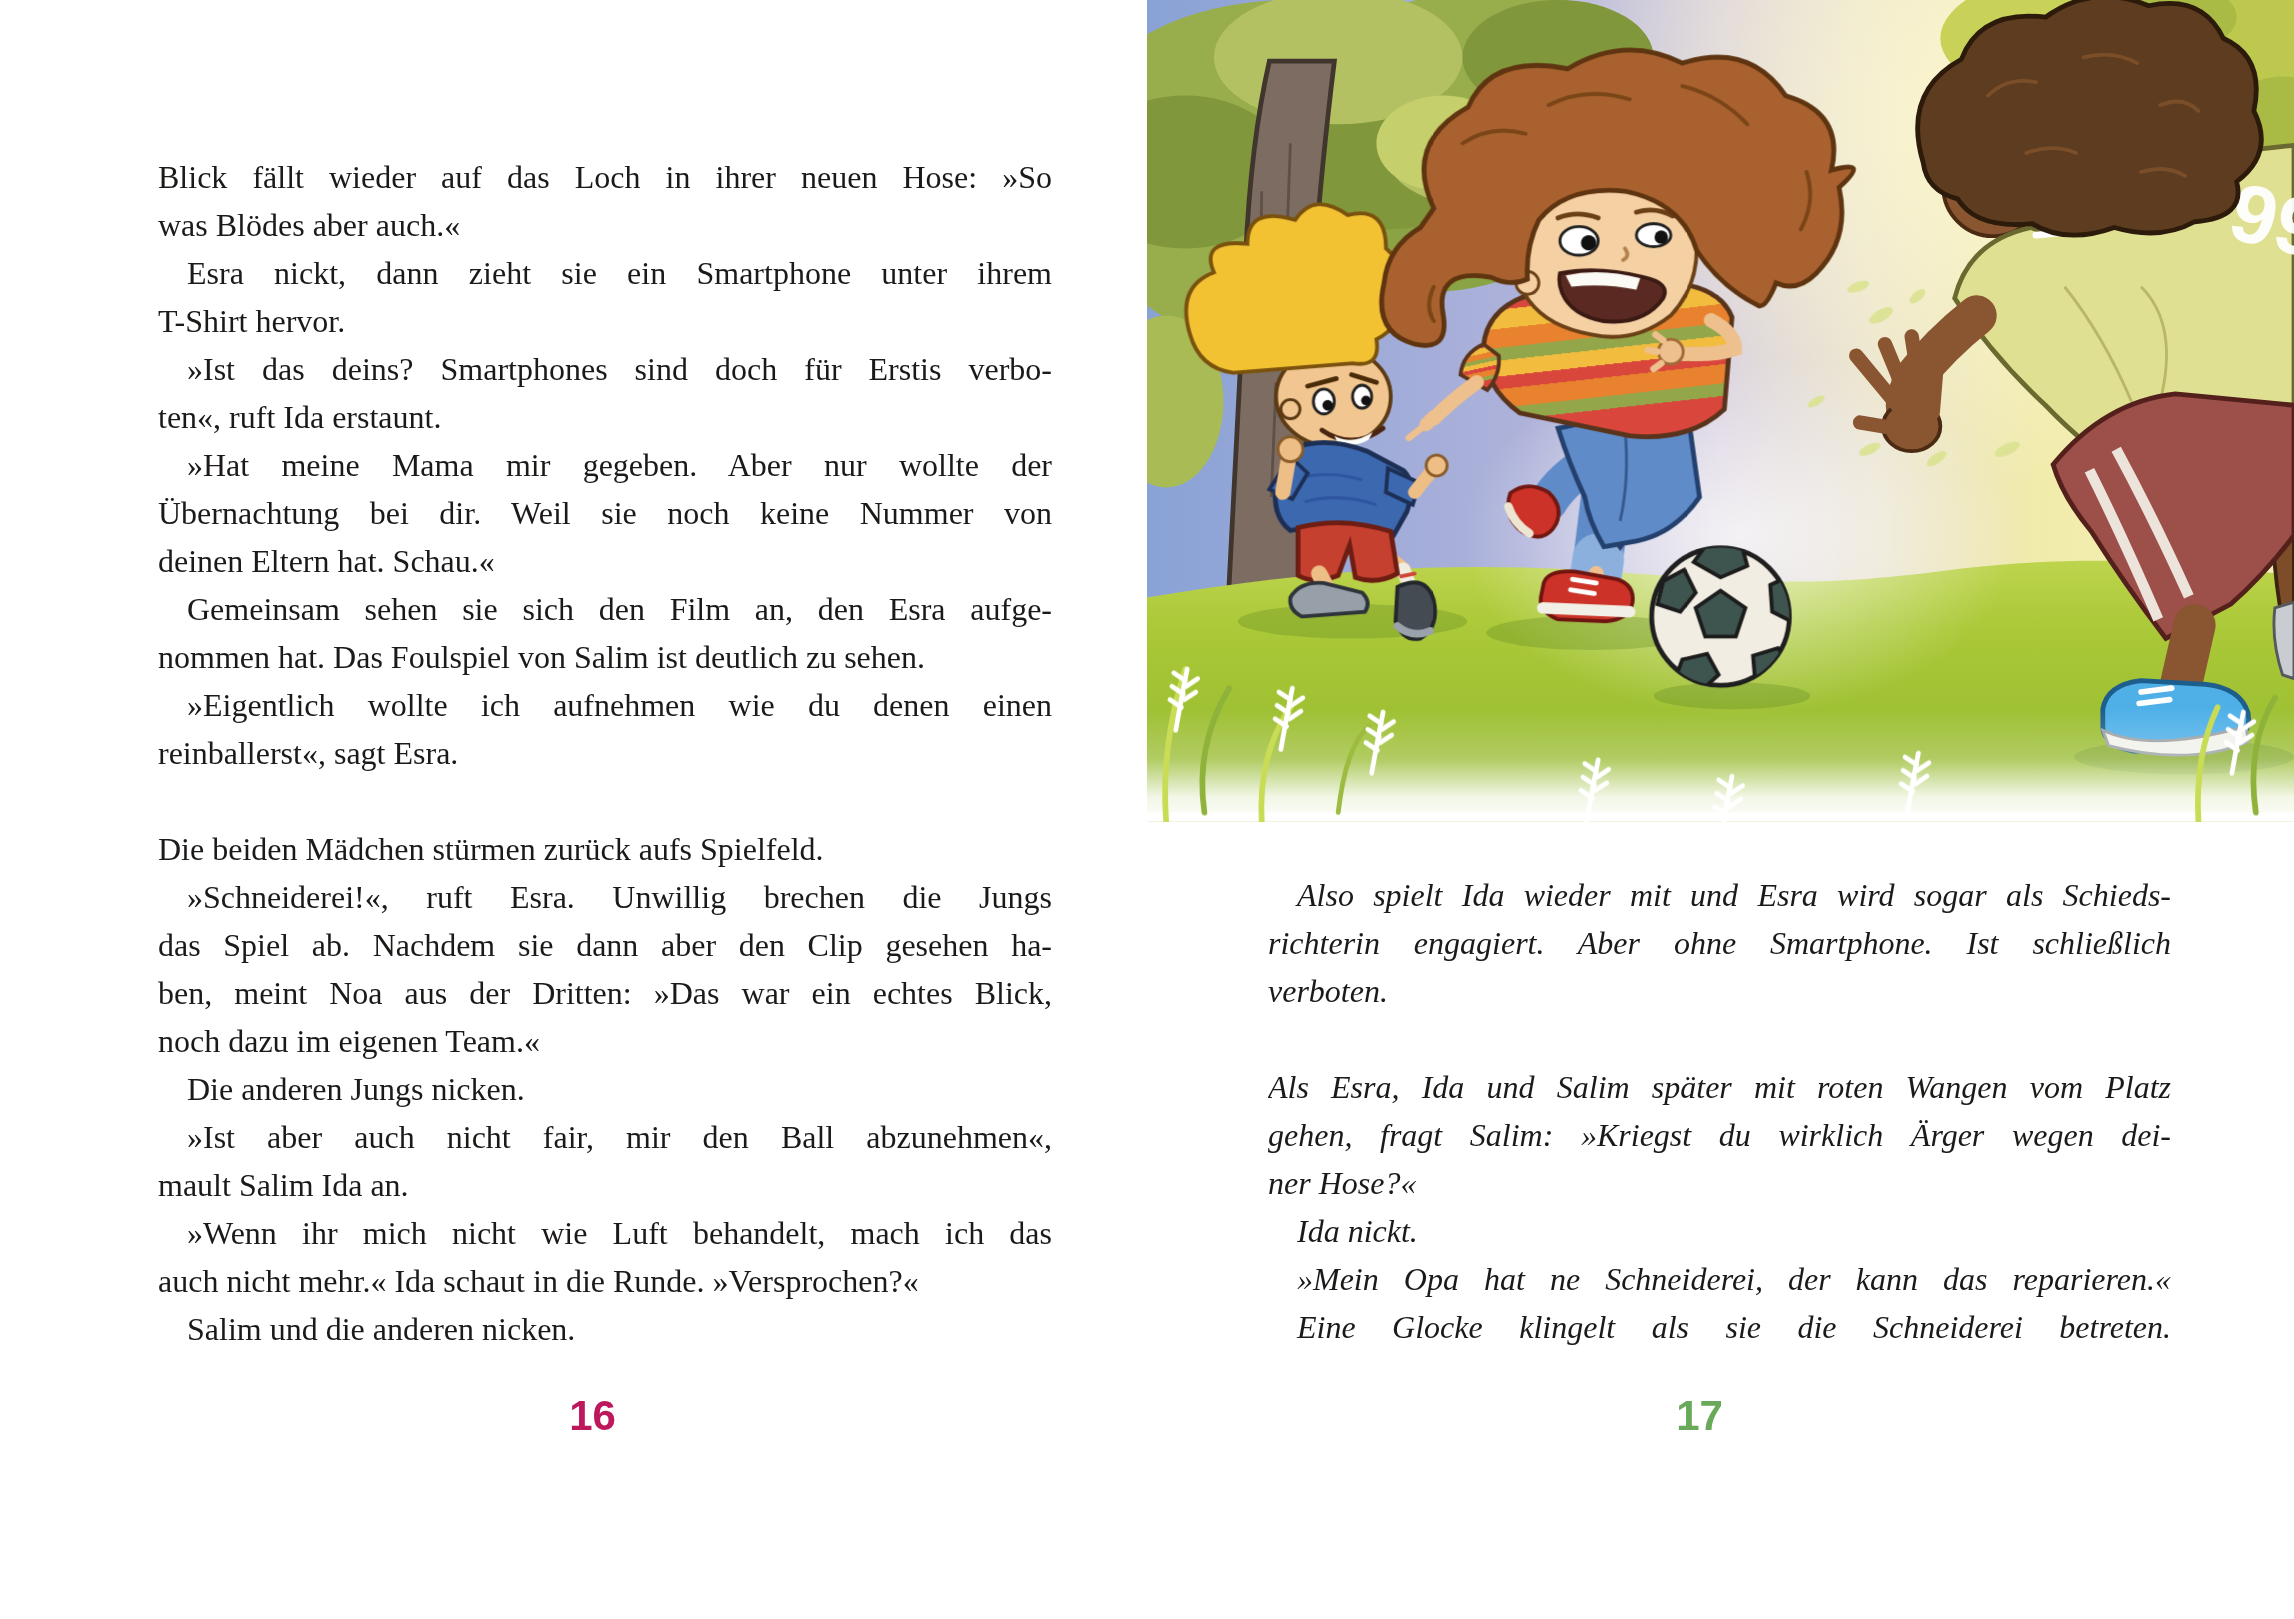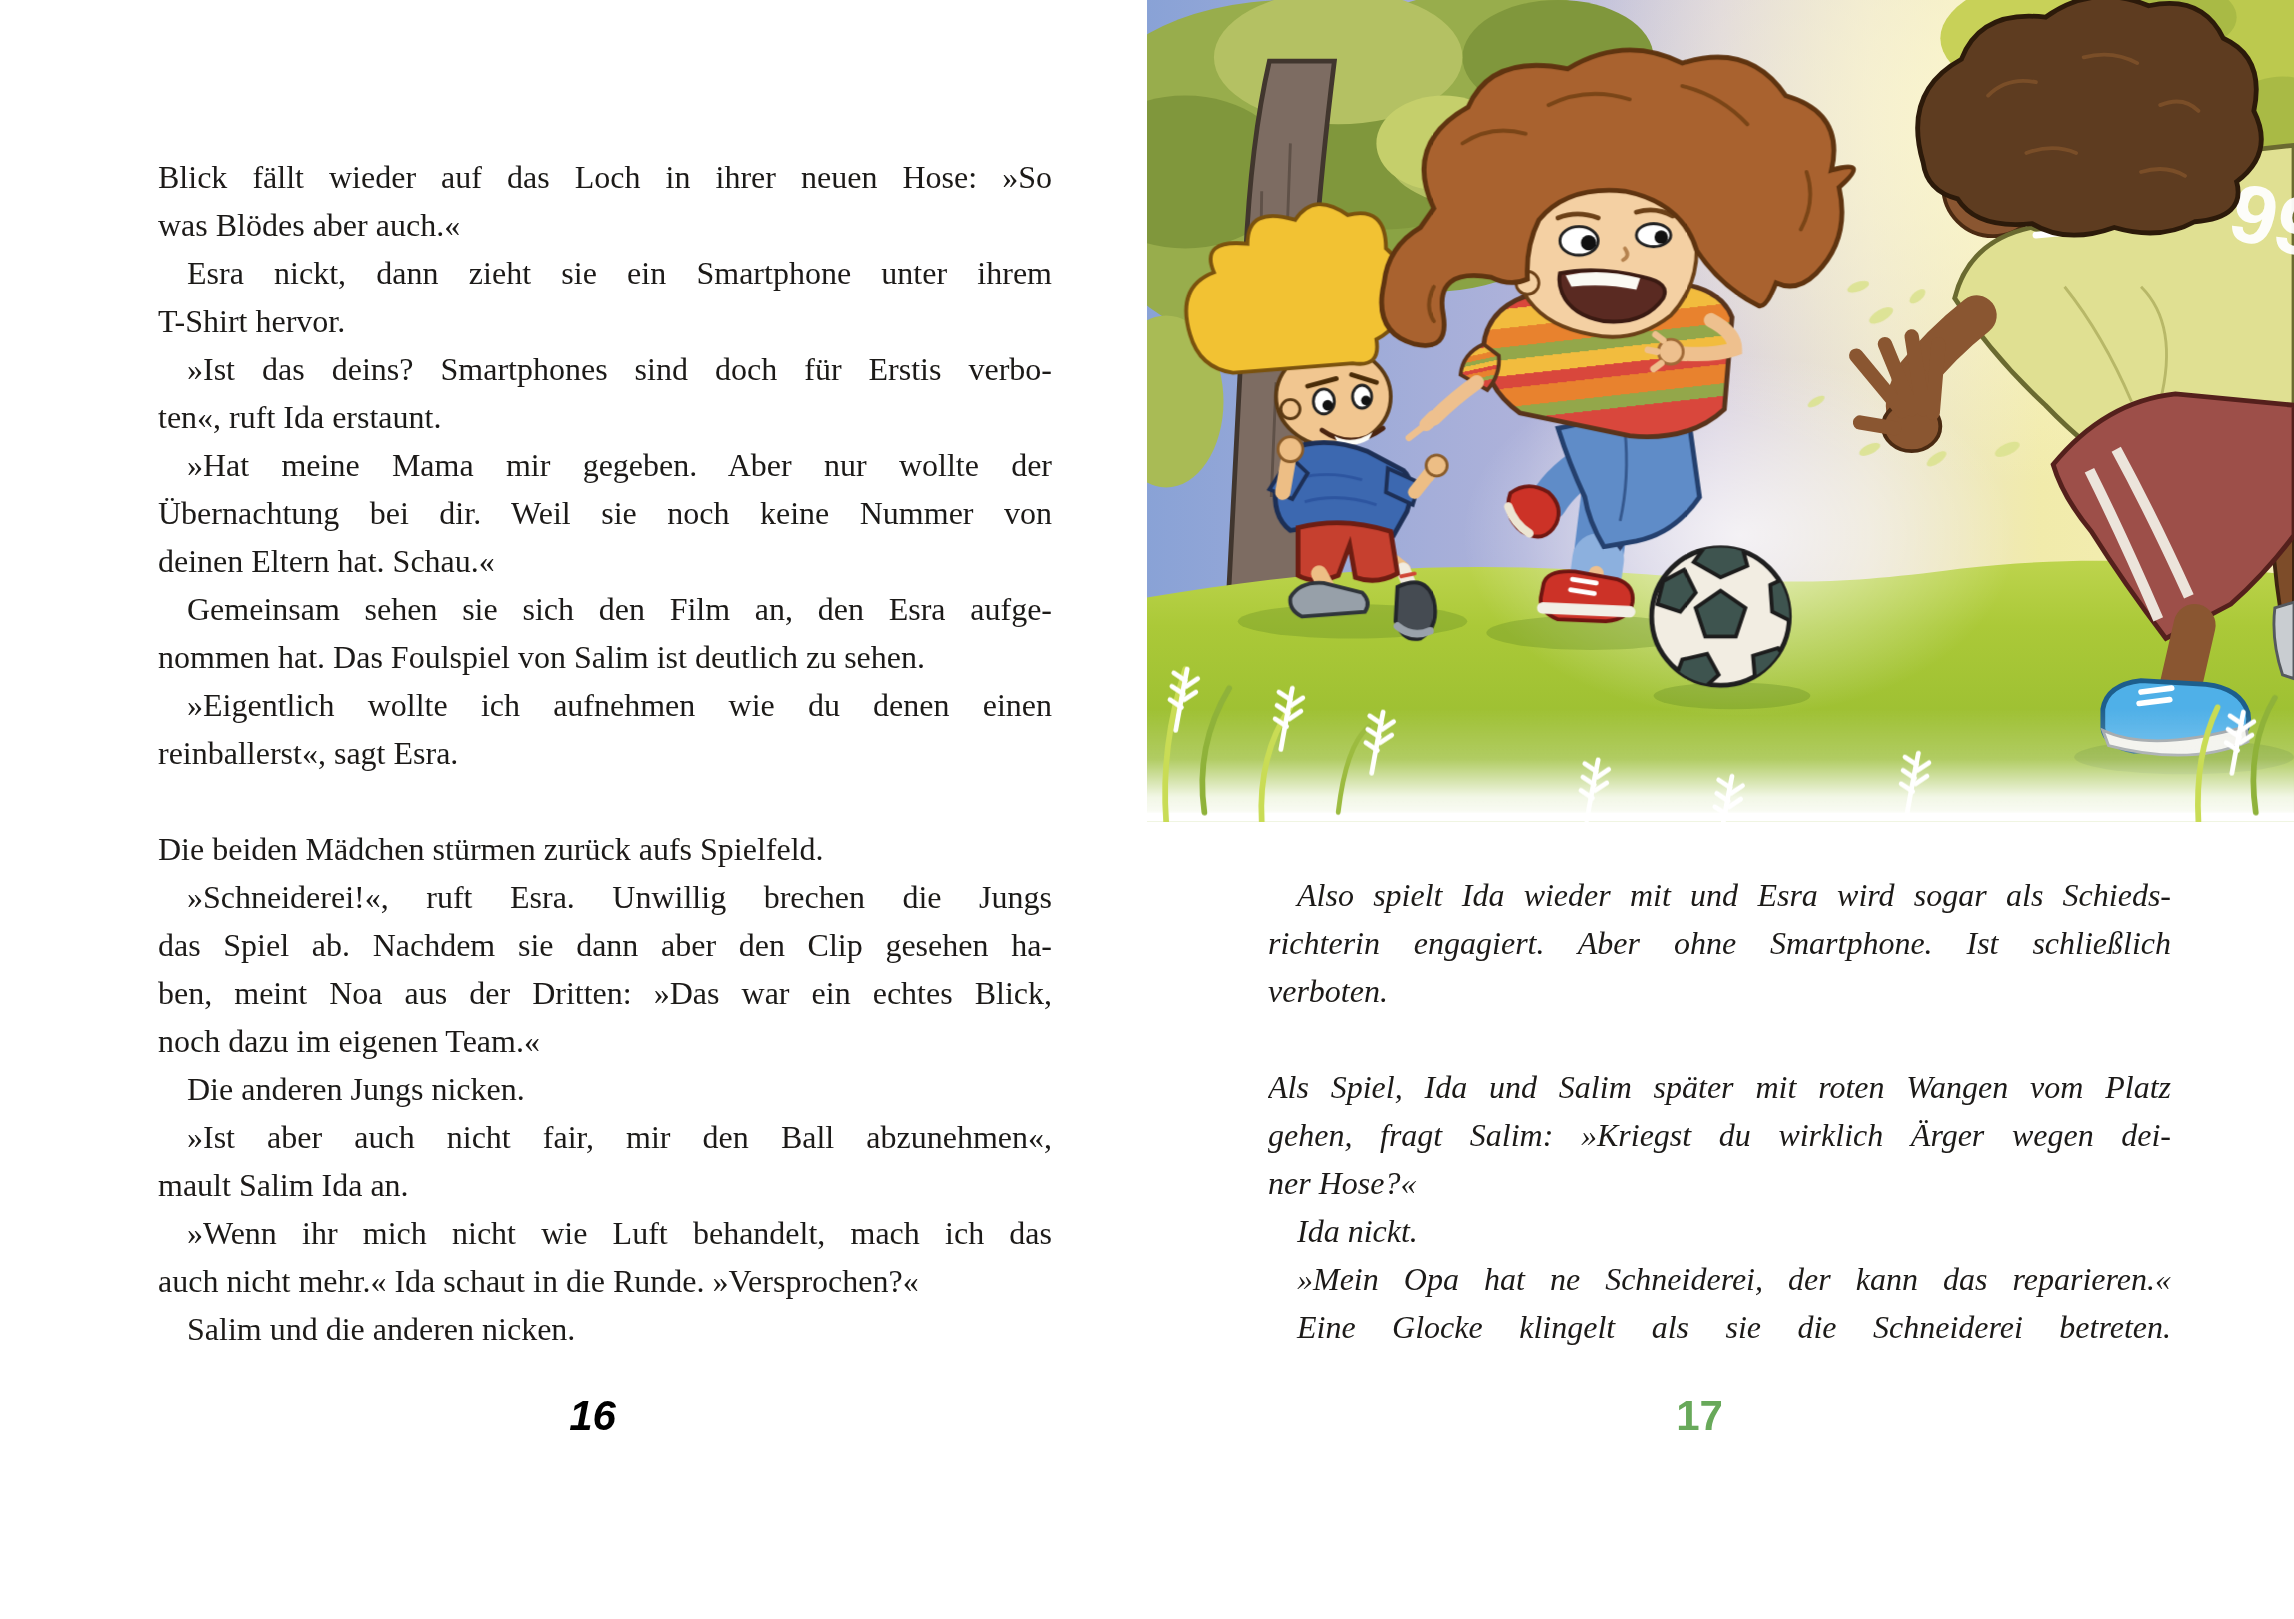--- a/index.html
+++ b/index.html
@@ -45,21 +45,21 @@
         <div class="line j">das Spiel ab. Nachdem sie dann aber den Clip gesehen ha-</div>
         <div class="line j">ben, meint Noa aus der Dritten: »Das war ein echtes Blick,</div>
         <div class="line">noch dazu im eigenen Team.«</div>
         <div class="line i">Die anderen Jungs nicken.</div>
         <div class="line j i">»Ist aber auch nicht fair, mir den Ball abzunehmen«,</div>
         <div class="line">mault Salim Ida an.</div>
         <div class="line j i">»Wenn ihr mich nicht wie Luft behandelt, mach ich das</div>
         <div class="line">auch nicht mehr.« Ida schaut in die Runde. »Versprochen?«</div>
         <div class="line i">Salim und die anderen nicken.</div>
       </div>
-    <div class="pagenum" id="pn-left" style="color:#000000;font-style:italic;">16</div>
+    <div class="pagenum" id="pn-left" style="color:#be185d;">16</div>
   </section>
 
   <figure class="illu" style="margin:0;">
     <svg viewBox="0 0 1200 860" xmlns="http://www.w3.org/2000/svg">
       <defs>
         <linearGradient id="sky" x1="0" y1="0" x2="1" y2="0">
           <stop offset="0" stop-color="#89a2d6"></stop>
           <stop offset="0.33" stop-color="#aeb2da"></stop>
           <stop offset="0.5" stop-color="#d8d0df"></stop>
           <stop offset="0.63" stop-color="#e9e2cf"></stop>
@@ -288,21 +288,21 @@
       </g>
     </svg>
   </figure>
 
   <section>
     <div class="textblock" id="right-block">
         <div class="line j i">Also spielt Ida wieder mit und Esra wird sogar als Schieds-</div>
         <div class="line j">richterin engagiert. Aber ohne Smartphone. Ist schließlich</div>
         <div class="line">verboten.</div>
         <div class="line blank"></div>
-        <div class="line j">Als Spiel, Ida und Salim später mit roten Wangen vom Platz</div>
+        <div class="line j">Als Esra, Ida und Salim später mit roten Wangen vom Platz</div>
         <div class="line j">gehen, fragt Salim: »Kriegst du wirklich Ärger wegen dei-</div>
         <div class="line">ner Hose?«</div>
         <div class="line i">Ida nickt.</div>
         <div class="line j i">»Mein Opa hat ne Schneiderei, der kann das reparieren.«</div>
         <div class="line j i">Eine Glocke klingelt als sie die Schneiderei betreten.</div>
       </div>
     <div class="pagenum" id="pn-right" style="color:#68a95a;">17</div>
   </section>
 
 </div>

